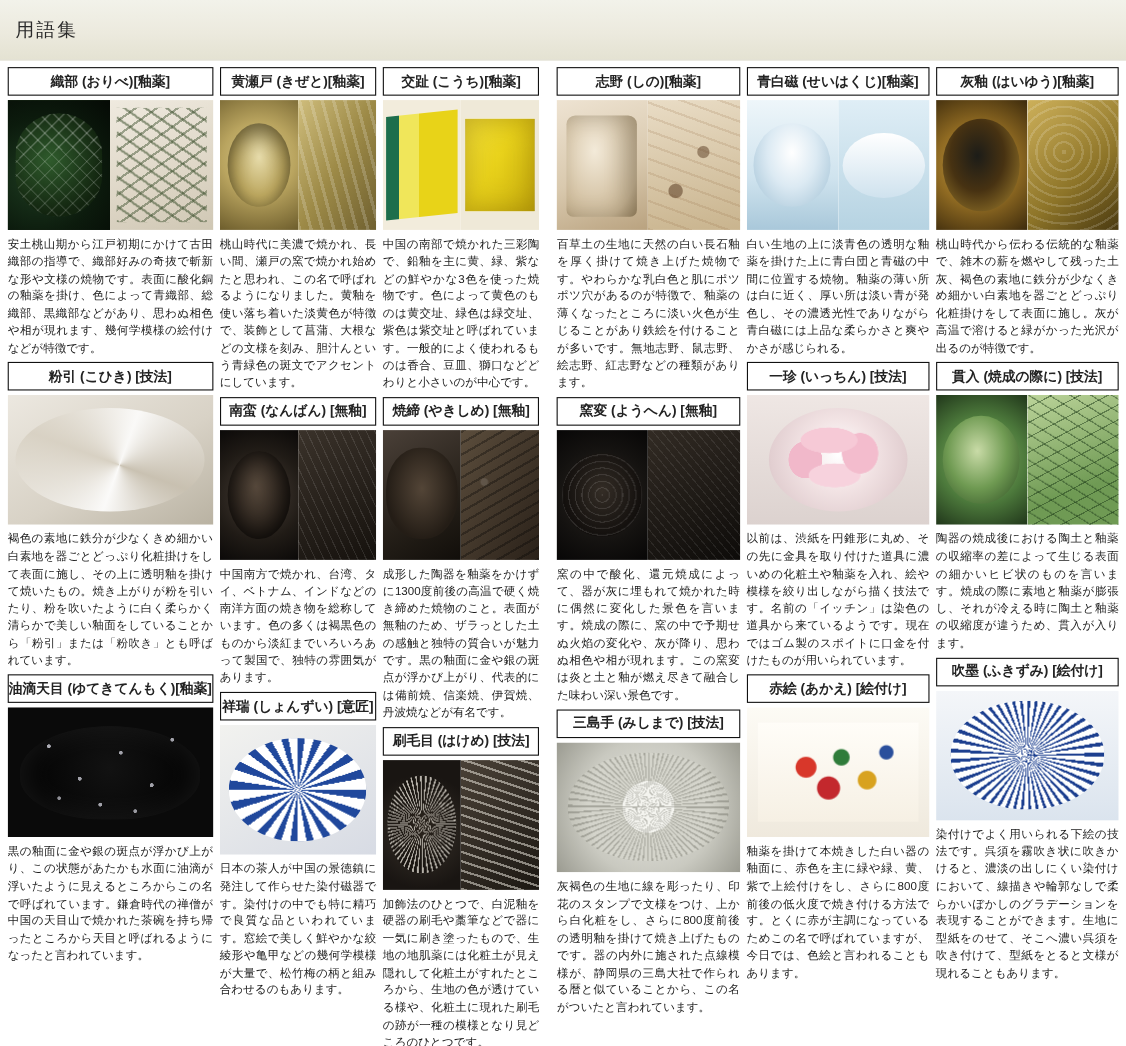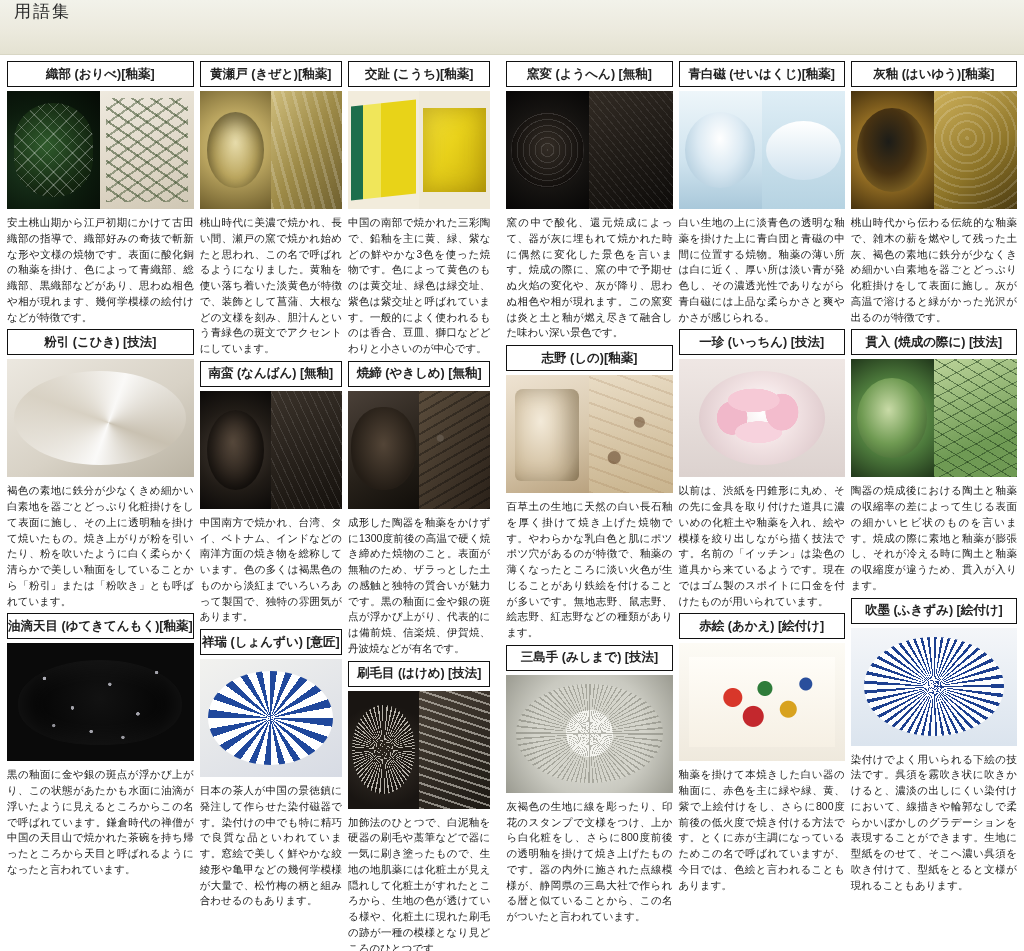--- a/index.html
+++ b/index.html
@@ -7,21 +7,21 @@
     width:1024px;
     background:#ffffff;
     font-family:"Liberation Sans","DejaVu Sans",sans-serif;
     color:#222;
   }
   
   .page-header{
     height:55px;
     background:linear-gradient(to bottom,#f2f2ea 0%,#eceade 55%,#e4e2d2 100%);
     border-bottom:1px solid #d8d6c4;
-    display:flex;align-items:flex-start;
+    display:flex;align-items:center;
     padding-left:14px;
     box-sizing:border-box;
   }
   .page-title{
     font-size:17px;
     letter-spacing:2px;
     color:#2a2a2a;
   }
   
   .glossary{
@@ -380,43 +380,43 @@
     </div>
 
   </div>
 
   <div class="gutter"></div>
 
   <div class="col-group">
 
     <div class="term-col">
       <div class="block">
+        <div class="term-head">志野 (しの)[釉薬]</div>
+        <div class="term-photo">
+          <div class="ph">
+              <div class="tex shino-a"></div>
+            </div>
+          <div class="ph">
+              <div class="tex shino-b"></div>
+            </div>
+        </div>
+        <div class="term-desc">百草土の生地に天然の白い長石釉を厚く掛けて焼き上げた焼物です。やわらかな乳白色と肌にポツポツ穴があるのが特徴で、釉薬の薄くなったところに淡い火色が生じることがあり鉄絵を付けることが多いです。無地志野、鼠志野、絵志野、紅志野などの種類があります。</div>
+      </div>
+
+      <div class="block">
         <div class="term-head">窯変 (ようへん) [無釉]</div>
         <div class="term-photo">
           <div class="ph">
               <div class="tex youhen-a"></div>
             </div>
           <div class="ph">
               <div class="tex youhen-b"></div>
             </div>
         </div>
         <div class="term-desc">窯の中で酸化、還元焼成によって、器が灰に埋もれて焼かれた時に偶然に変化した景色を言います。焼成の際に、窯の中で予期せぬ火焰の変化や、灰が降り、思わぬ相色や相が現れます。この窯変は炎と土と釉が燃え尽きて融合した味わい深い景色です。</div>
-      </div>
-
-      <div class="block">
-        <div class="term-head">志野 (しの)[釉薬]</div>
-        <div class="term-photo">
-          <div class="ph">
-              <div class="tex shino-a"></div>
-            </div>
-          <div class="ph">
-              <div class="tex shino-b"></div>
-            </div>
-        </div>
-        <div class="term-desc">百草土の生地に天然の白い長石釉を厚く掛けて焼き上げた焼物です。やわらかな乳白色と肌にポツポツ穴があるのが特徴で、釉薬の薄くなったところに淡い火色が生じることがあり鉄絵を付けることが多いです。無地志野、鼠志野、絵志野、紅志野などの種類があります。</div>
       </div>
 
       <div class="block">
         <div class="term-head">三島手 (みしまで) [技法]</div>
         <div class="term-photo">
           <div class="ph">
               <div class="tex mishima"></div>
             </div>
         </div>
         <div class="term-desc">灰褐色の生地に線を彫ったり、印花のスタンプで文様をつけ、上から白化粧をし、さらに800度前後の透明釉を掛けて焼き上げたものです。器の内外に施された点線模様が、静岡県の三島大社で作られる暦と似ていることから、この名がついたと言われています。</div>

